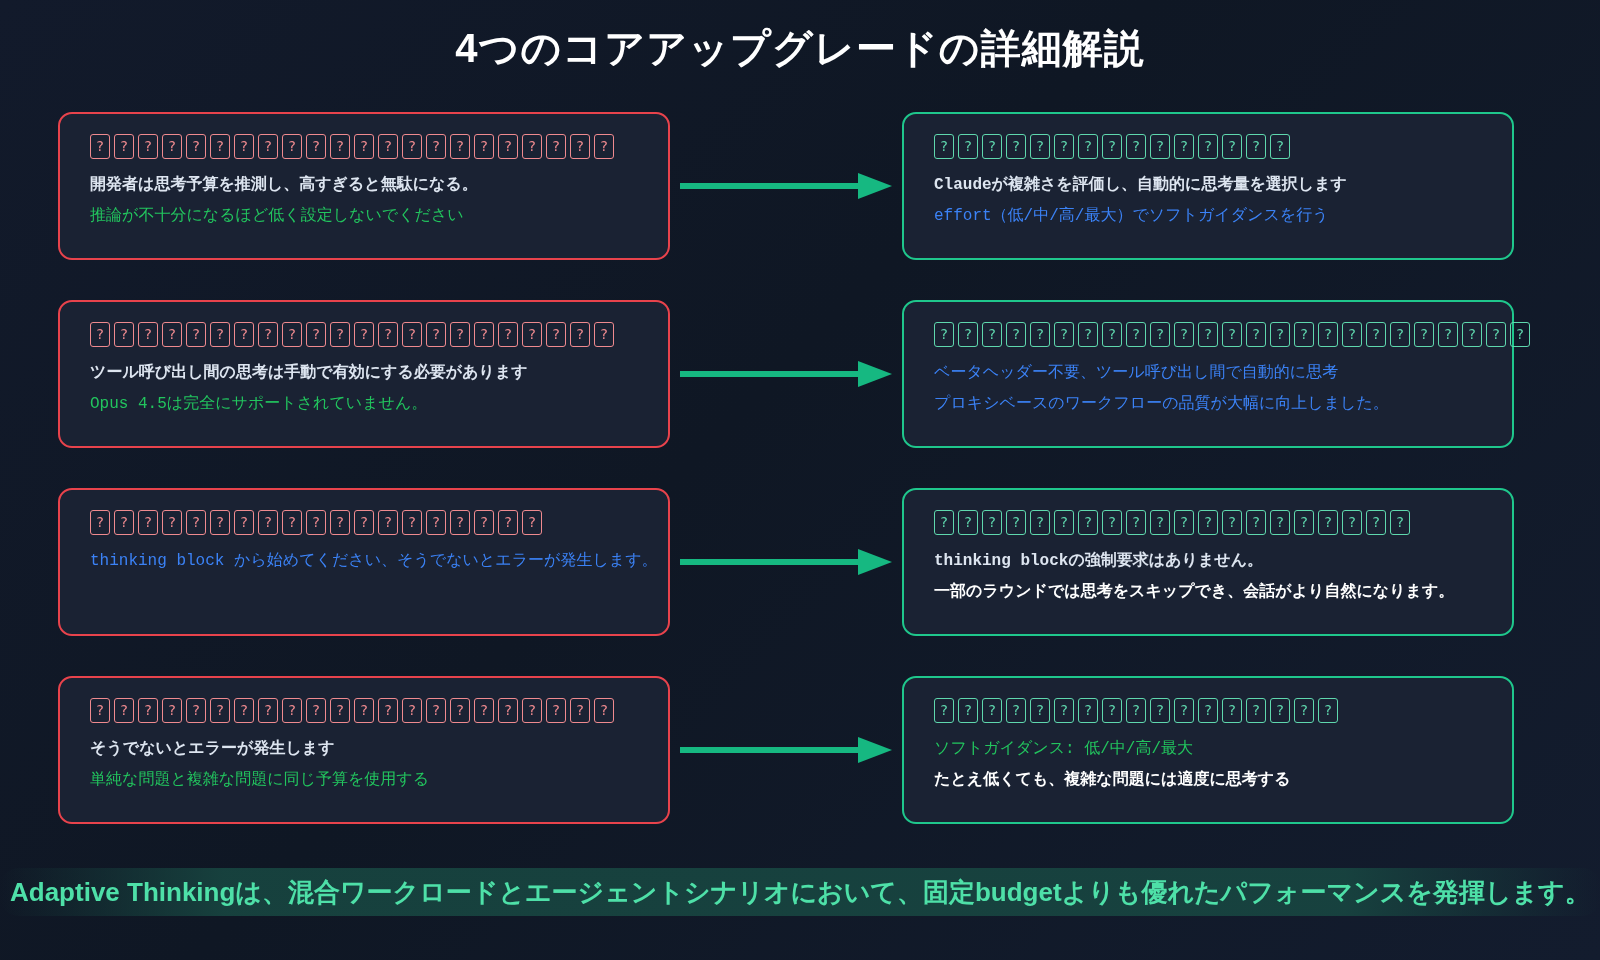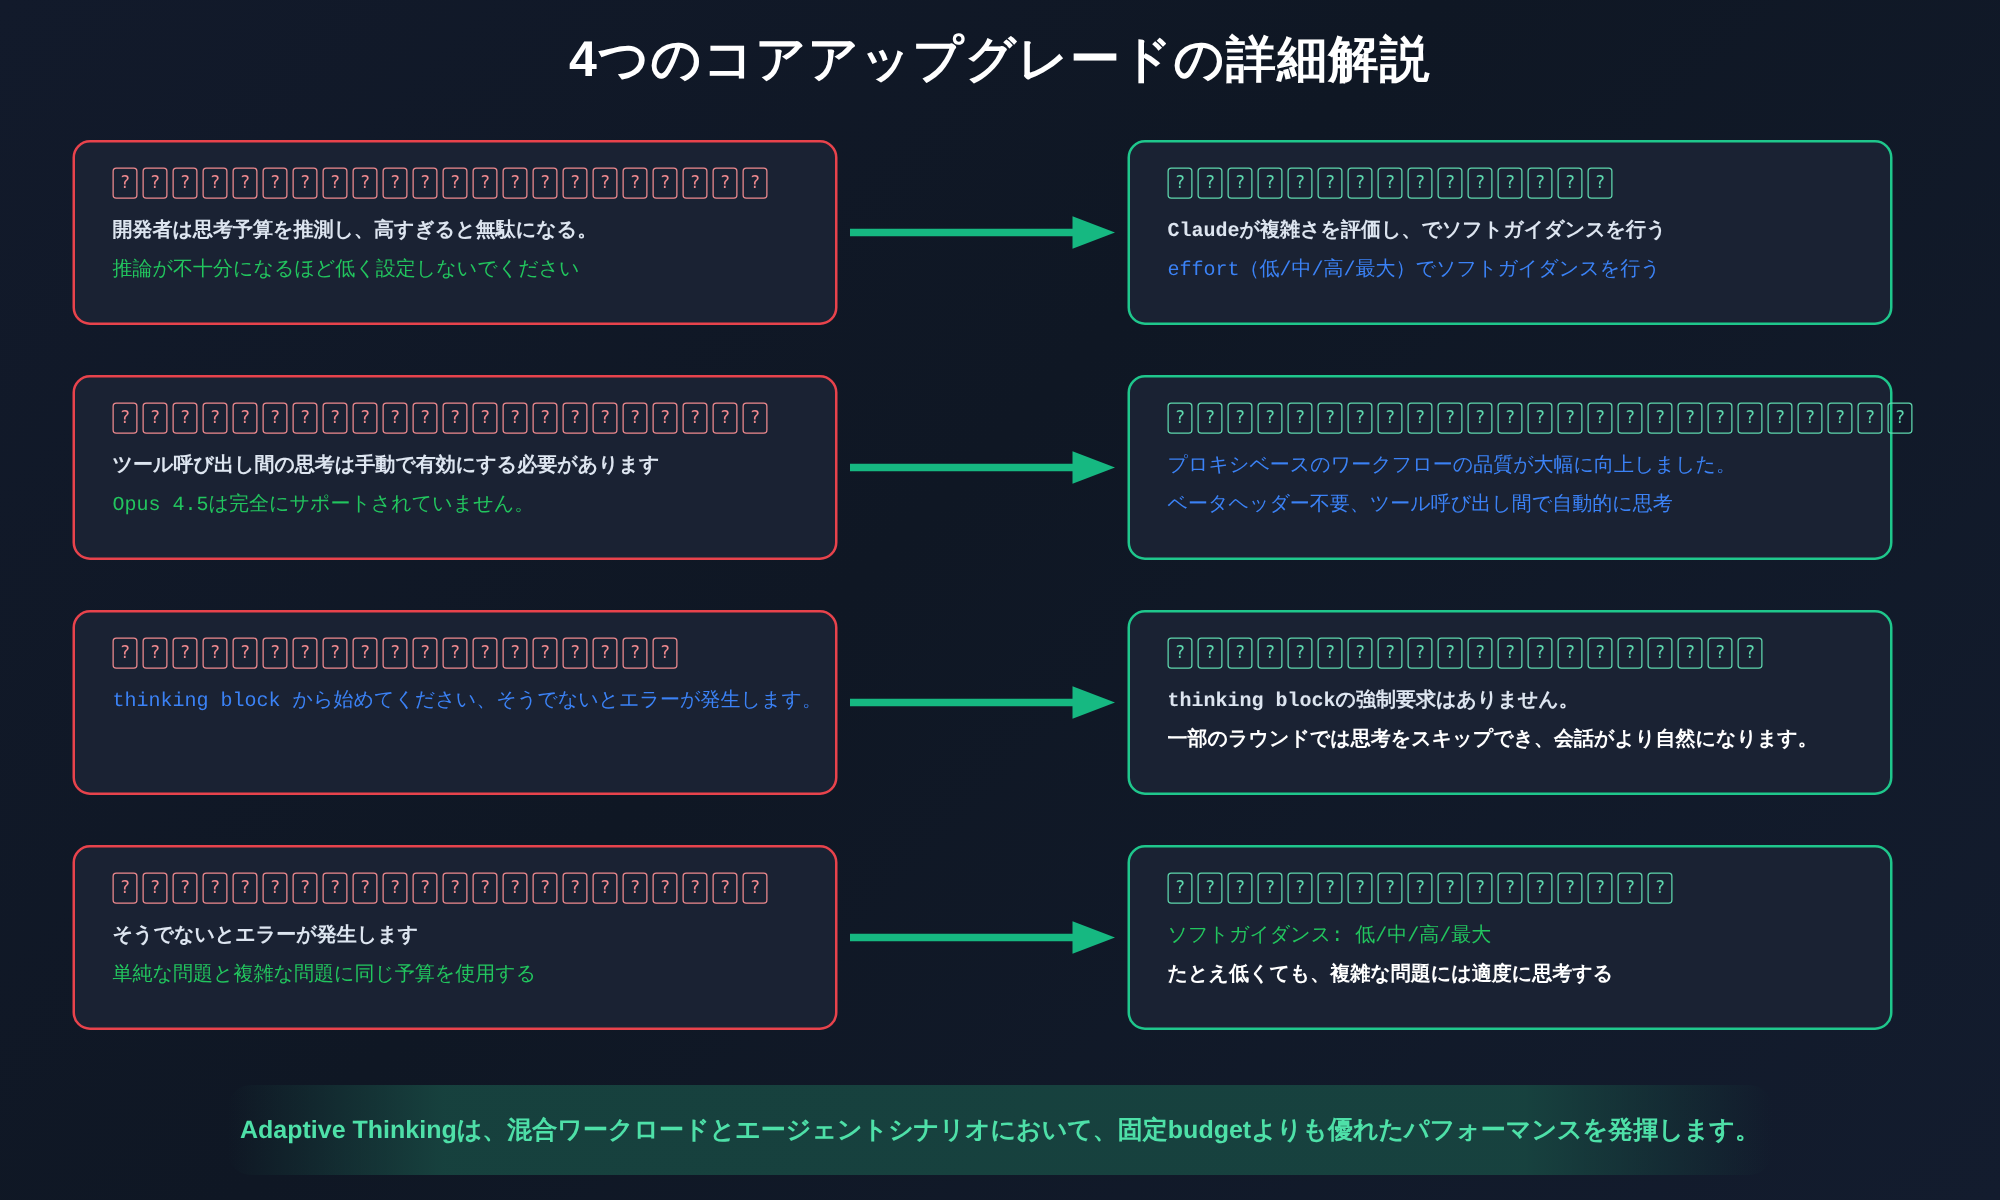--- a/index.html
+++ b/index.html
@@ -153,25 +153,25 @@
     position: absolute;
     top: 868px;
     left: 0;
     width: 1600px;
     text-align: center;
     white-space: nowrap;
   }
 
   #footer-text {
     display: inline-block;
-    font-size: 20px;
+    font-size: 26px;
     font-weight: 700;
     color: #4ee0a8;
     line-height: 48px;
-    padding: 12px 10px;
+    padding: 0 10px;
     background: linear-gradient(90deg, rgba(22,80,70,0) 0%, rgba(24,72,66,0.85) 14%, rgba(24,72,66,0.85) 84%, rgba(22,80,70,0) 100%);
     border-radius: 19px;
   }
 </style>
 </head>
 <body>
 
 <h1 id="page-title">4つのコアアップグレードの詳細解説</h1>
 
 <div id="rows">
@@ -219,21 +219,21 @@
           <span class="tofu">?</span>
           <span class="tofu">?</span>
           <span class="tofu">?</span>
           <span class="tofu">?</span>
           <span class="tofu">?</span>
           <span class="tofu">?</span>
           <span class="tofu">?</span>
           <span class="tofu">?</span>
           <span class="tofu">?</span>
         </div>
-        <div class="line strong">Claudeが複雑さを評価し、でソフトガイダンスを行う</div>
+        <div class="line strong">Claudeが複雑さを評価し、自動的に思考量を選択します</div>
         <div class="line bright">effort（低/中/高/最大）でソフトガイダンスを行う</div>
       </div>
     </div>
     <div class="row">
       <div class="card left">
         <div class="tofu-row">
           <span class="tofu">?</span>
           <span class="tofu">?</span>
           <span class="tofu">?</span>
           <span class="tofu">?</span>
@@ -284,22 +284,22 @@
           <span class="tofu">?</span>
           <span class="tofu">?</span>
           <span class="tofu">?</span>
           <span class="tofu">?</span>
           <span class="tofu">?</span>
           <span class="tofu">?</span>
           <span class="tofu">?</span>
           <span class="tofu">?</span>
           <span class="tofu">?</span>
         </div>
+        <div class="line bright">ベータヘッダー不要、ツール呼び出し間で自動的に思考</div>
         <div class="line bright">プロキシベースのワークフローの品質が大幅に向上しました。</div>
-        <div class="line bright">ベータヘッダー不要、ツール呼び出し間で自動的に思考</div>
       </div>
     </div>
     <div class="row">
       <div class="card left">
         <div class="tofu-row">
           <span class="tofu">?</span>
           <span class="tofu">?</span>
           <span class="tofu">?</span>
           <span class="tofu">?</span>
           <span class="tofu">?</span>

